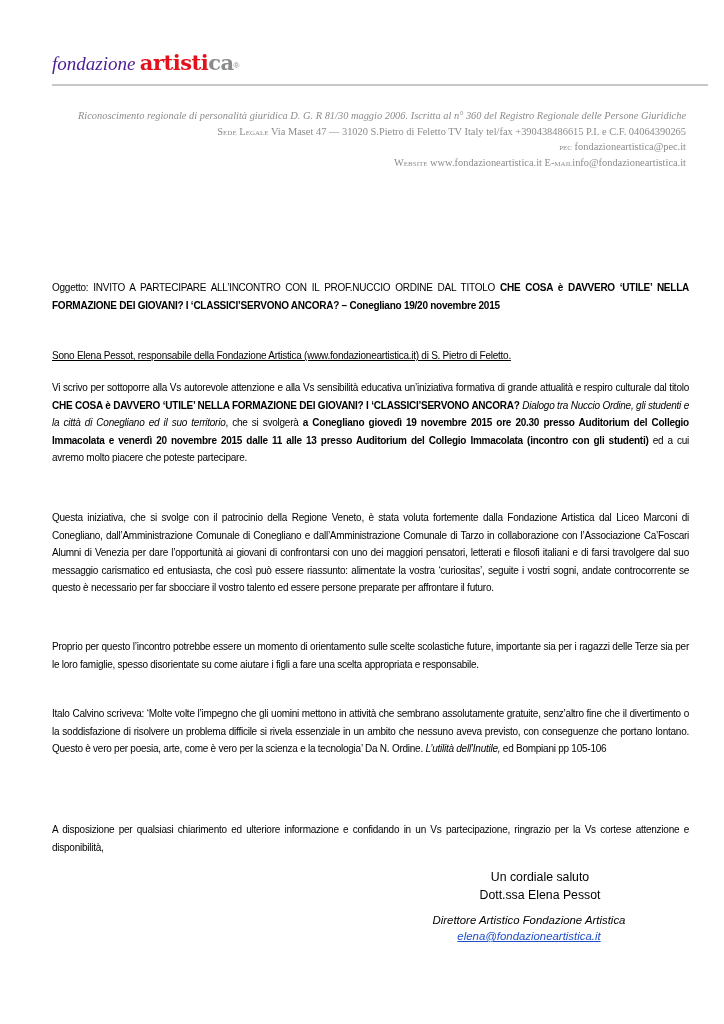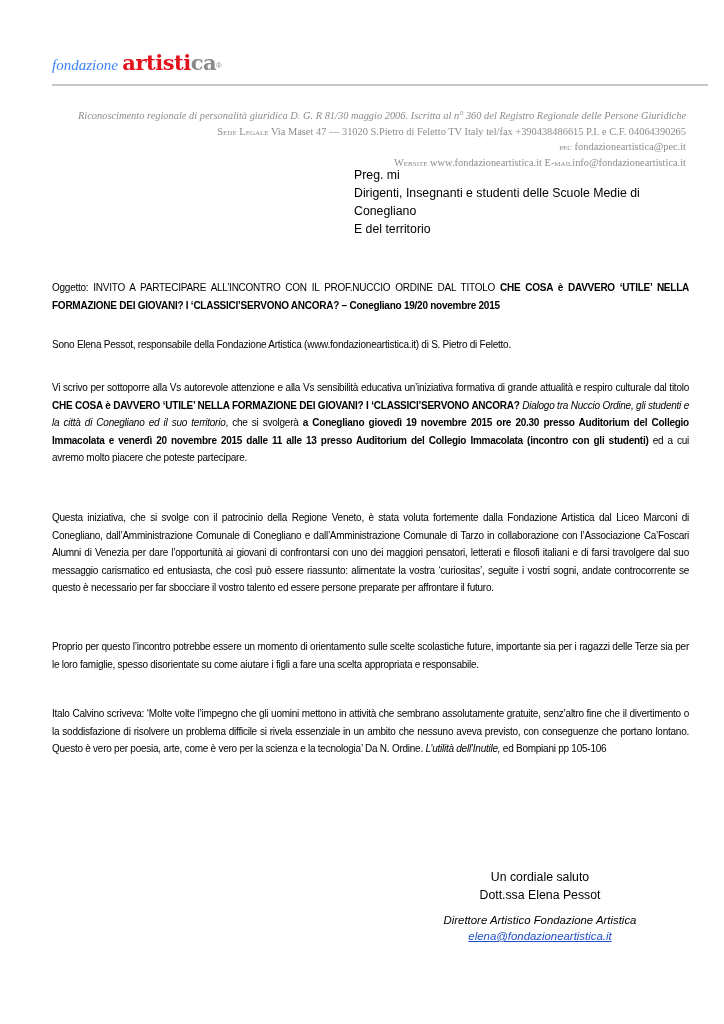--- a/index.html
+++ b/index.html
@@ -3,21 +3,21 @@
   <meta charset="utf-8">
   <style>
     html, body { margin: 0; padding: 0; background: #ffffff; }
     body { width: 724px; height: 1024px; position: relative; overflow: hidden;
       font-family: "Liberation Sans", sans-serif; color: #000; }
     .page { position: absolute; left: 0; top: 0; width: 724px; height: 1024px; }
 
     
     .logo { position: absolute; left: 52px; top: 50px; height: 30px; white-space: nowrap; }
     .logo-fondazione { font-family: "Liberation Serif", serif; font-style: italic;
-      font-size: 15px; color: #3b82f6; }
+      font-size: 19px; color: #4c1d95; }
     .logo-artisti { font-family: "DejaVu Serif", serif; font-weight: bold; font-size: 21px;
       color: #e2111b; letter-spacing: -0.5px; }
     .logo-ca { font-family: "DejaVu Serif", serif; font-weight: bold; font-size: 21px;
       color: #8a8a8a; letter-spacing: -0.5px; margin-top: 12px; }
     .logo-reg { font-family: "Liberation Sans", sans-serif; font-size: 8px; color: #8a8a8a; vertical-align: 2px; }
     .divider { position: absolute; left: 52px; top: 84px; width: 656px; height: 2px; background: #c8c8c8; }
 
     .letterhead { position: absolute; right: 38px; top: 96px; width: 660px;
       font-family: "Liberation Serif", serif; font-size: 10.4px; color: #8c8c8c; text-align: right; line-height: 15.5px; }
     .letterhead .ital { font-style: italic; margin-top: 12px; }
@@ -26,31 +26,31 @@
     
     .recipient { position: absolute; left: 354px; top: 166px; font-family: "Liberation Sans", sans-serif;
       font-size: 12.3px; line-height: 18px; }
 
     .body-text { position: absolute; left: 52px; width: 637px; font-size: 10px; line-height: 17.6px;
       text-align: justify; font-family: "Liberation Sans", sans-serif; letter-spacing: -0.25px; }
     .body-text b { font-weight: bold; }
     .body-text i { font-style: italic; }
 
     #subject { top: 279px; }
-    #intro { top: 336px; }
+    #intro { top: 347px; text-decoration: underline; }
     #para1 { top: 379px; }
     #para2 { top: 509px; }
     #para3 { top: 638px; }
     #para4 { top: 705px; }
     #para5 { top: 788px; }
     #para6 { top: 821px; }
 
     .closing { position: absolute; left: 420px; width: 240px; text-align: center; font-size: 12.3px; line-height: 18px; }
     #closing1 { top: 868px; }
-    .signature { position: absolute; left: 420px; width: 240px; top: 912px; text-align: center;
+    .signature { position: absolute; left: 409px; width: 240px; top: 912px; text-align: center;
       font-size: 11.4px; line-height: 16px; font-style: italic; }
     .signature a { color: #1f4ec9; text-decoration: underline; }
   </style>
 </head>
 <body>
 
 <div class="page">
 
   <div class="logo">
     <span class="logo-fondazione">fondazione</span>
@@ -58,40 +58,35 @@
   </div>
   <div class="divider"></div>
 
   <div class="letterhead">
     <div class="ital">Riconoscimento regionale di personalità giuridica D. G. R 81/30 maggio 2006.  Iscritta al n° 360 del Registro Regionale delle Persone Giuridiche</div>
     <div><span class="sc">Sede Legale</span><span> Via Maset 47 — 31020 S.Pietro di Feletto TV Italy  tel/fax +390438486615  P.I. e C.F. 04064390265</span></div>
     <div><span class="sc">pec</span><span> fondazioneartistica@pec.it</span></div>
     <div><span class="sc">Website</span><span> www.fondazioneartistica.it  </span><span class="sc">E-mail</span><span>info@fondazioneartistica.it</span></div>
   </div>
 
-  <div class="recipient">
-    <div>Preg. mi</div>
-    <div>Dirigenti, Insegnanti e studenti delle Scuole Medie di</div>
-    <div>Conegliano</div>
-    <div>E del territorio</div>
-  </div>
 
   <div class="body-text" id="subject"><span>Oggetto: INVITO A PARTECIPARE ALL’INCONTRO CON IL PROF.NUCCIO ORDINE DAL TITOLO </span><b>CHE COSA è DAVVERO ‘UTILE’ NELLA FORMAZIONE DEI GIOVANI? I ‘CLASSICI’SERVONO ANCORA? – Conegliano 19/20 novembre 2015</b></div>
 
   <div class="body-text" id="intro">Sono Elena Pessot, responsabile della Fondazione Artistica (www.fondazioneartistica.it) di S. Pietro di Feletto.</div>
 
   <div class="body-text" id="para1"><span>Vi scrivo per sottoporre alla Vs autorevole attenzione e alla Vs sensibilità educativa un’iniziativa formativa di grande attualità e respiro culturale dal titolo </span><b>CHE COSA è DAVVERO ‘UTILE’ NELLA FORMAZIONE DEI GIOVANI? I ‘CLASSICI’SERVONO ANCORA?</b><i> Dialogo tra Nuccio Ordine, gli studenti  e la città di Conegliano ed il suo territorio</i><span>, che si svolgerà </span><b>a Conegliano giovedì 19 novembre 2015 ore 20.30 presso Auditorium del Collegio Immacolata e  venerdì 20 novembre 2015 dalle 11 alle 13 presso Auditorium del Collegio Immacolata (incontro con gli studenti)</b><span> ed a cui avremo molto piacere che poteste partecipare.</span></div>
 
   <div class="body-text" id="para2">Questa iniziativa, che si svolge con il patrocinio della Regione Veneto, è stata voluta fortemente dalla Fondazione Artistica dal Liceo Marconi di Conegliano, dall’Amministrazione Comunale di Conegliano e dall’Amministrazione Comunale di Tarzo in collaborazione con l’Associazione Ca’Foscari Alumni di Venezia per dare l’opportunità ai giovani di confrontarsi con uno dei maggiori pensatori, letterati e filosofi italiani e di farsi travolgere dal suo messaggio carismatico ed entusiasta, che così può essere riassunto: alimentate la vostra ‘curiositas’, seguite i vostri sogni, andate controcorrente se questo è necessario per far sbocciare il vostro talento ed essere persone preparate per affrontare il futuro.</div>
 
   <div class="body-text" id="para3">Proprio per questo l’incontro potrebbe essere un momento di orientamento sulle scelte scolastiche future, importante sia per i ragazzi delle Terze sia per le loro famiglie, spesso disorientate su come aiutare i figli a fare una scelta appropriata e responsabile.</div>
 
   <div class="body-text" id="para4"><span>Italo Calvino scriveva: ‘Molte volte l’impegno che gli uomini mettono in attività che sembrano assolutamente gratuite, senz’altro fine che il divertimento o la soddisfazione di risolvere un problema difficile si rivela essenziale in un ambito che nessuno aveva previsto, con conseguenze che portano lontano. Questo è vero per poesia, arte, come è vero per la scienza e la tecnologia’ Da N. Ordine. </span><i>L’utilità dell’Inutile,</i><span> ed Bompiani pp 105-106</span></div>
 
 
+  <div class="body-text" id="para6">A disposizione per qualsiasi chiarimento ed ulteriore informazione e confidando in un Vs partecipazione, ringrazio per la Vs cortese attenzione e disponibilità,</div>
 
   <div class="closing" id="closing1">
     <div>Un cordiale saluto</div>
     <div>Dott.ssa Elena Pessot</div>
   </div>
 
   <div class="signature">
     <div>Direttore Artistico Fondazione Artistica</div>
     <a>elena@fondazioneartistica.it</a>
   </div>

